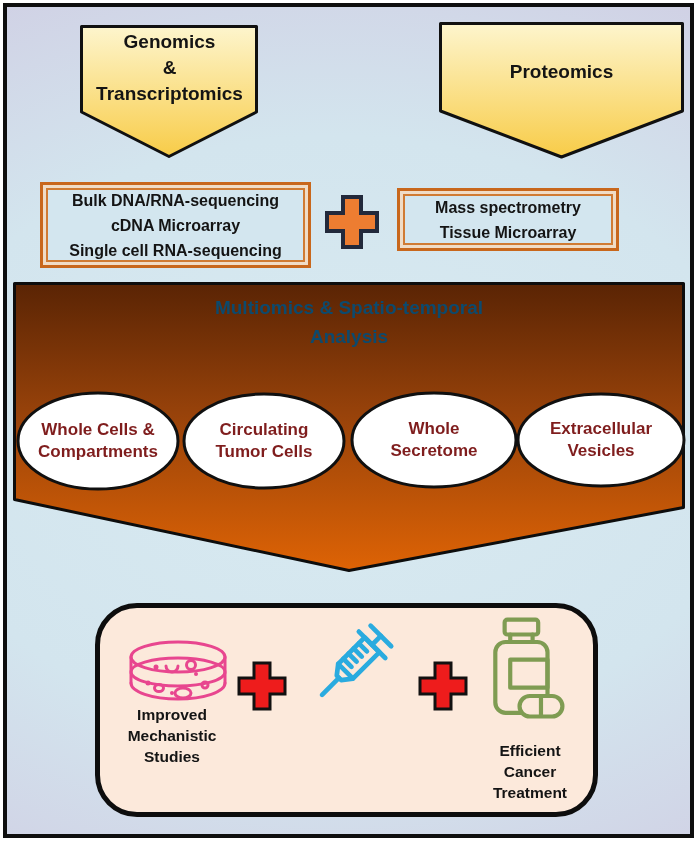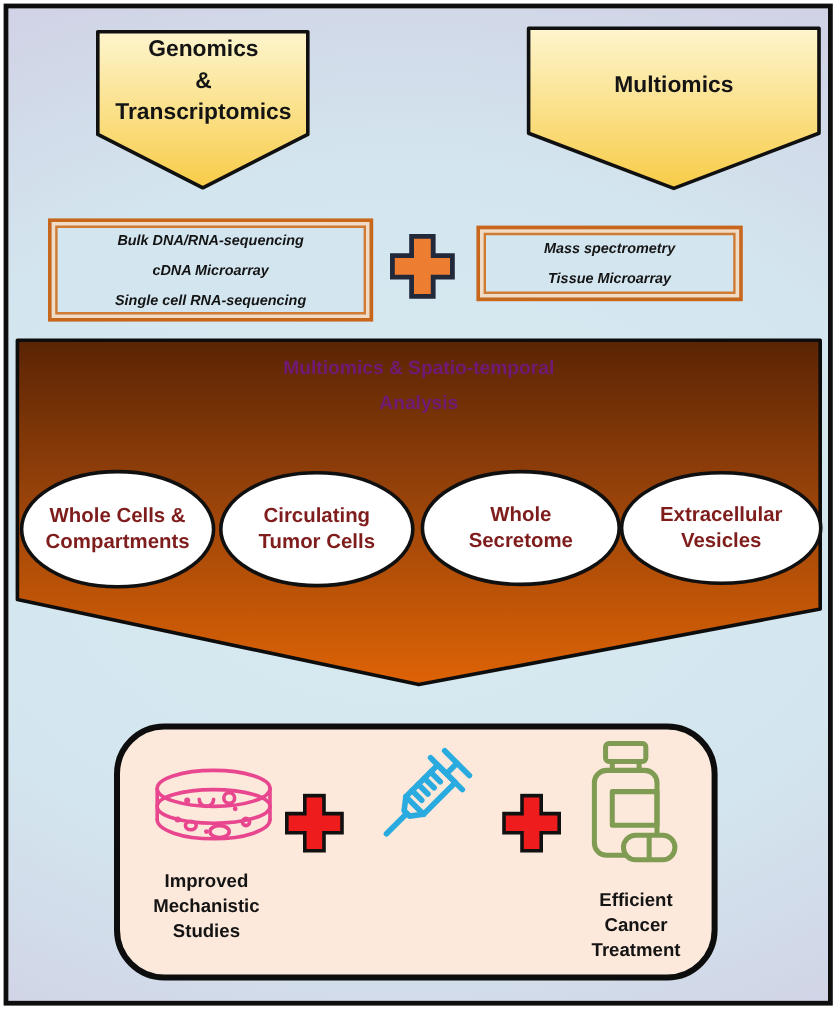--- a/index.html
+++ b/index.html
@@ -17,22 +17,22 @@
     position:absolute;text-align:center;font-weight:bold;color:#141414;
     white-space:pre-line;
   }
   .pent-lbl{font-size:19px;line-height:26px;}
   .method-box{
     position:absolute;box-sizing:border-box;
     border:3px solid #c8671c;background:#d3e6ef;
     box-shadow:inset 0 0 0 3px #f0dcc6, inset 0 0 0 5px #d07b33;
     display:flex;align-items:center;justify-content:center;
   }
-  .method-text{font-weight:bold;font-size:12px;line-height:25px;color:#141414;text-align:center;white-space:pre-line;font-style:italic;}
-  .analysis-title{font-size:16px;line-height:29px;color:#701a75;}
+  .method-text{font-weight:bold;font-size:16px;line-height:25px;color:#141414;text-align:center;white-space:pre-line;}
+  .analysis-title{font-size:19px;line-height:29px;color:#0c4a6e;}
   .ellipse-lbl{
     position:absolute;display:flex;align-items:center;justify-content:center;
     text-align:center;font-weight:bold;color:#7f1d1d;font-size:17px;line-height:22px;white-space:pre-line;
   }
   .outcome-panel{
     position:absolute;left:95px;top:603px;width:503px;height:214px;box-sizing:border-box;
     border:5px solid #0d0d0d;border-radius:42px;background:#fce9db;
   }
   .outcome-lbl{font-size:15.5px;line-height:21px;}
   .icon{position:absolute;}
@@ -67,21 +67,21 @@
 
     <ellipse cx="98" cy="441" rx="80" ry="48" fill="#ffffff" stroke="#101010" stroke-width="3"></ellipse>
     <ellipse cx="264" cy="441" rx="80" ry="47" fill="#ffffff" stroke="#101010" stroke-width="3"></ellipse>
     <ellipse cx="434" cy="440" rx="82" ry="47" fill="#ffffff" stroke="#101010" stroke-width="3"></ellipse>
     <ellipse cx="601" cy="440" rx="83" ry="46" fill="#ffffff" stroke="#101010" stroke-width="3"></ellipse>
   </svg>
 
   <div class="lbl pent-lbl" style="left:82px;top:29px;width:175px;">Genomics
 &amp;
 Transcriptomics</div>
-  <div class="lbl pent-lbl" style="left:441px;top:59px;width:241px;">Multiomics</div>
+  <div class="lbl pent-lbl" style="left:441px;top:59px;width:241px;">Proteomics</div>
 
   <div class="method-box" style="left:40px;top:182px;width:271px;height:86px;">
     <span class="method-text">Bulk DNA/RNA-sequencing
 cDNA Microarray
 Single cell RNA-sequencing</span>
   </div>
   <div class="method-box" style="left:397px;top:188px;width:222px;height:63px;">
     <span class="method-text">Mass spectrometry
 Tissue Microarray</span>
   </div>
@@ -151,20 +151,20 @@
       <path d="M50,19 V27"></path>
       <rect x="10" y="27" width="56" height="76" rx="11"></rect>
       <rect x="26" y="46" width="40" height="30"></rect>
     </g>
     <g>
       <rect x="36" y="85" width="46" height="22" rx="11" fill="#fce9db" stroke="#7f9c52" stroke-width="4.5"></rect>
       <path d="M59,85 V107" fill="none" stroke="#7f9c52" stroke-width="4.5"></path>
     </g>
   </svg>
 
-  <div class="lbl outcome-lbl" style="left:98px;top:724px;width:148px;">Improved
+  <div class="lbl outcome-lbl" style="left:98px;top:704px;width:148px;">Improved
 Mechanistic
 Studies</div>
   <div class="lbl outcome-lbl" style="left:456px;top:740px;width:148px;">Efficient
 Cancer
 Treatment</div>
 
 </div>
 
 </body></html>

